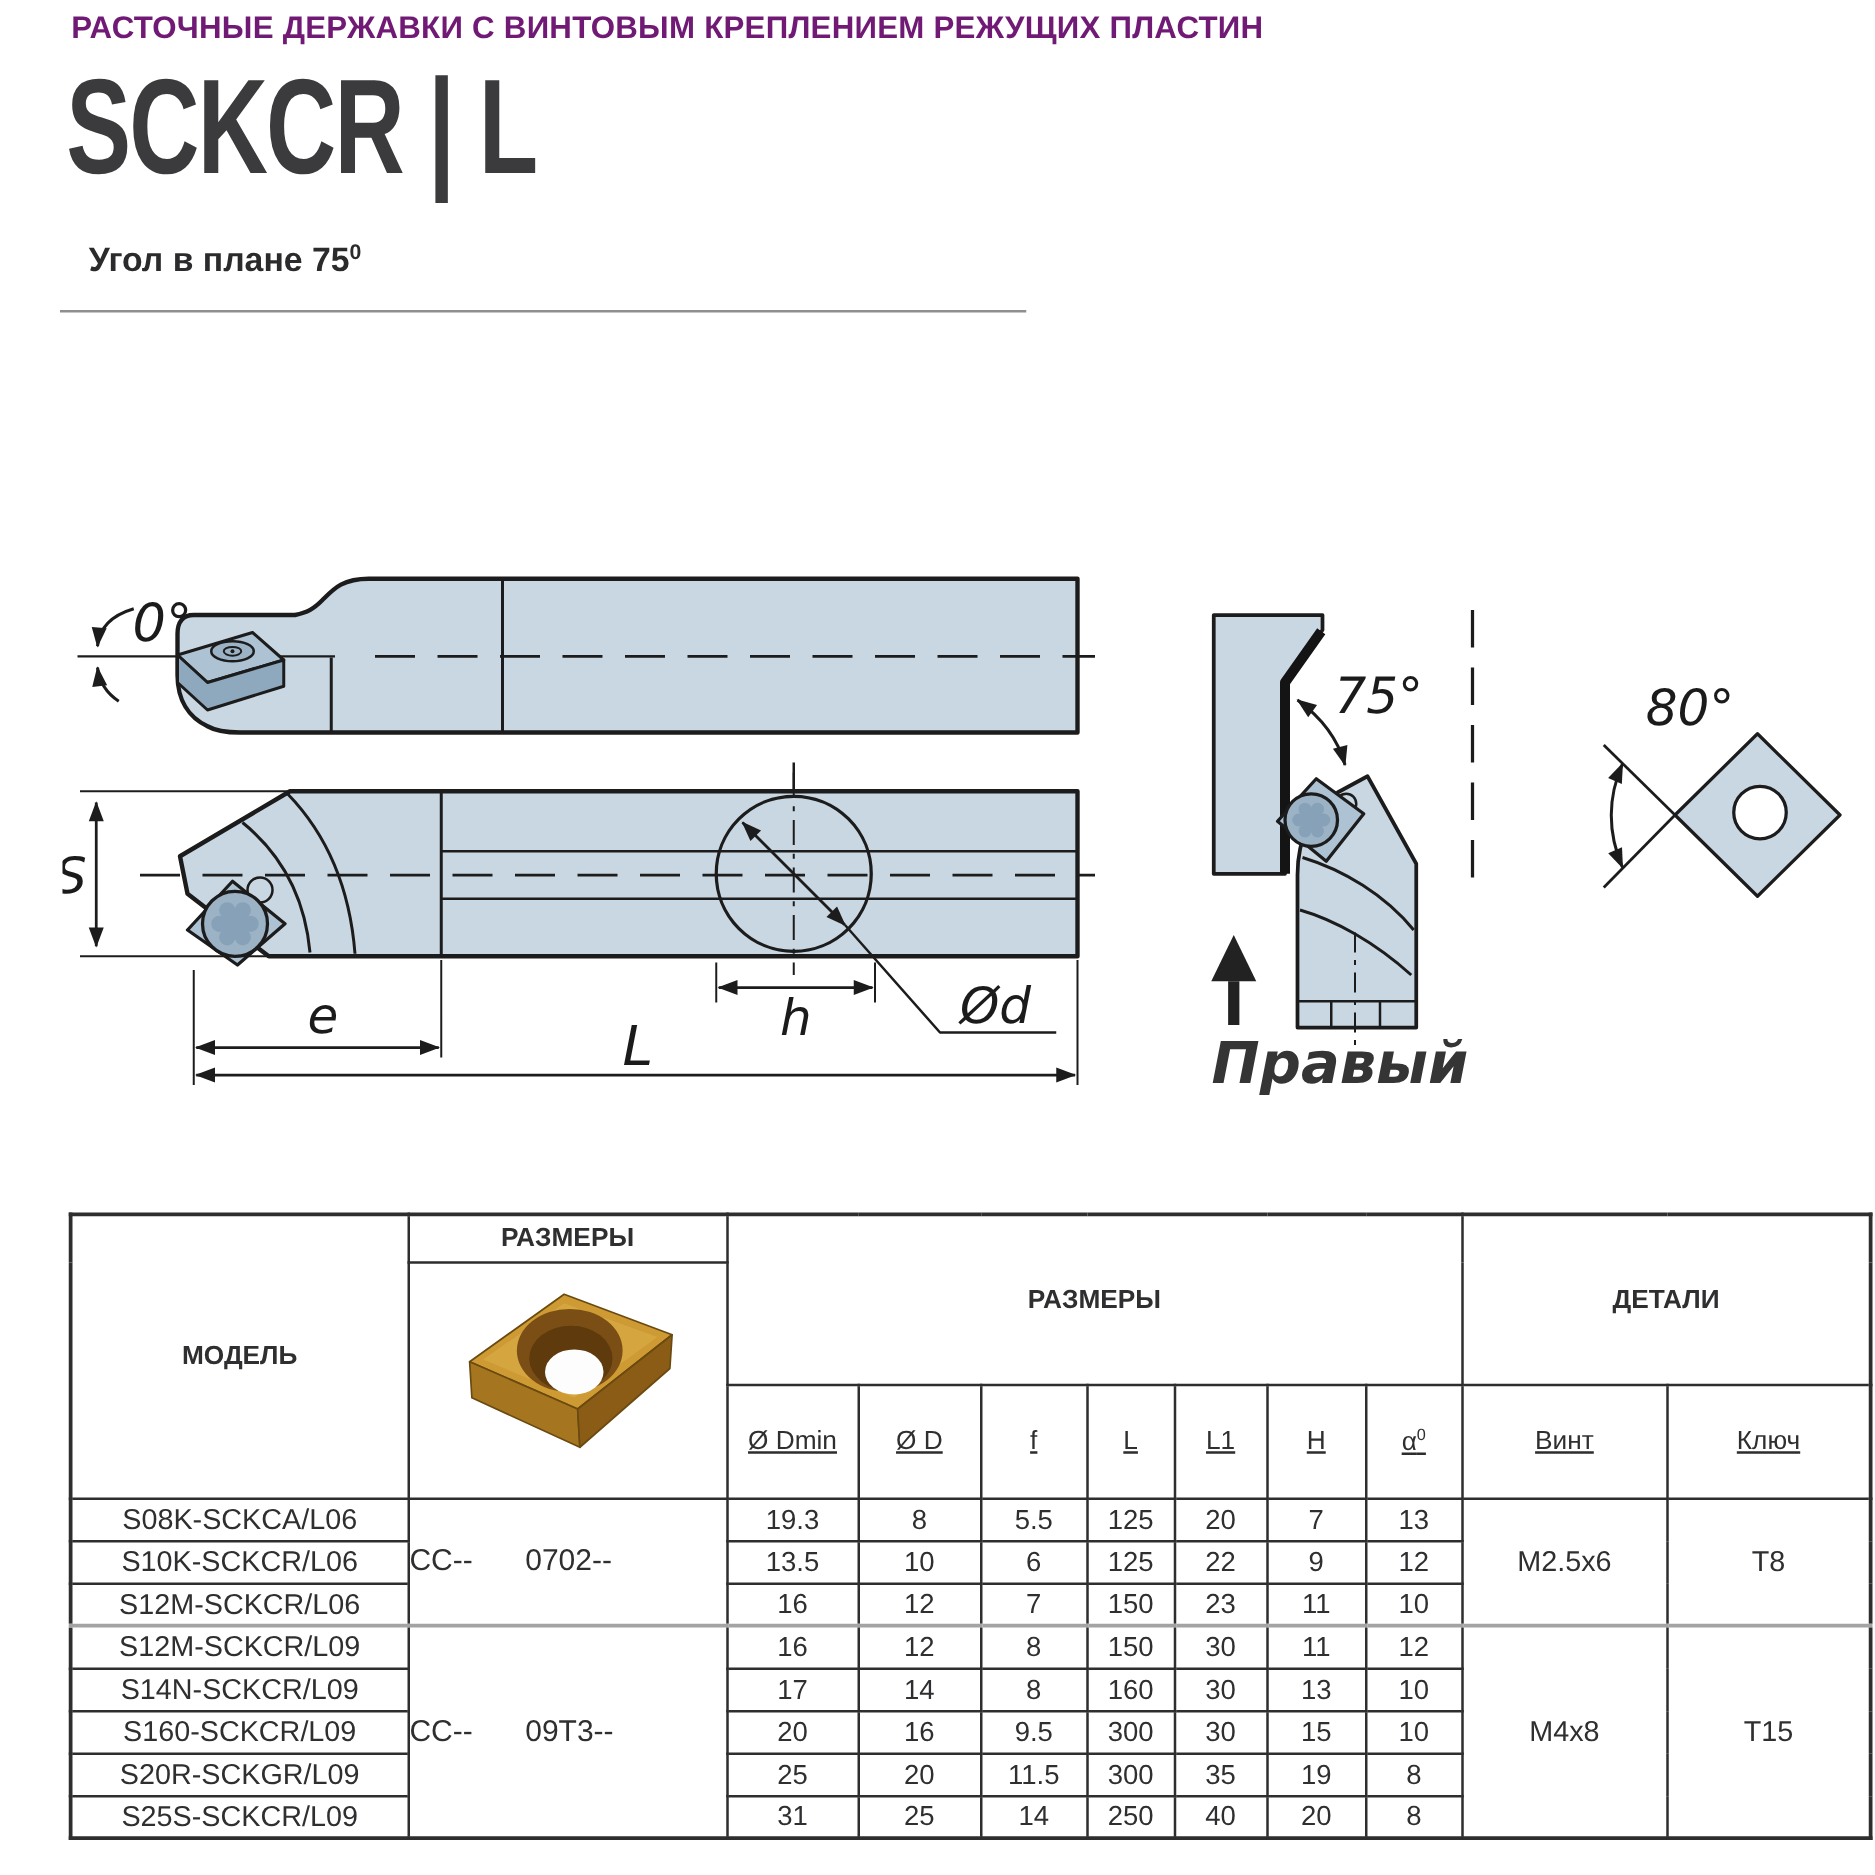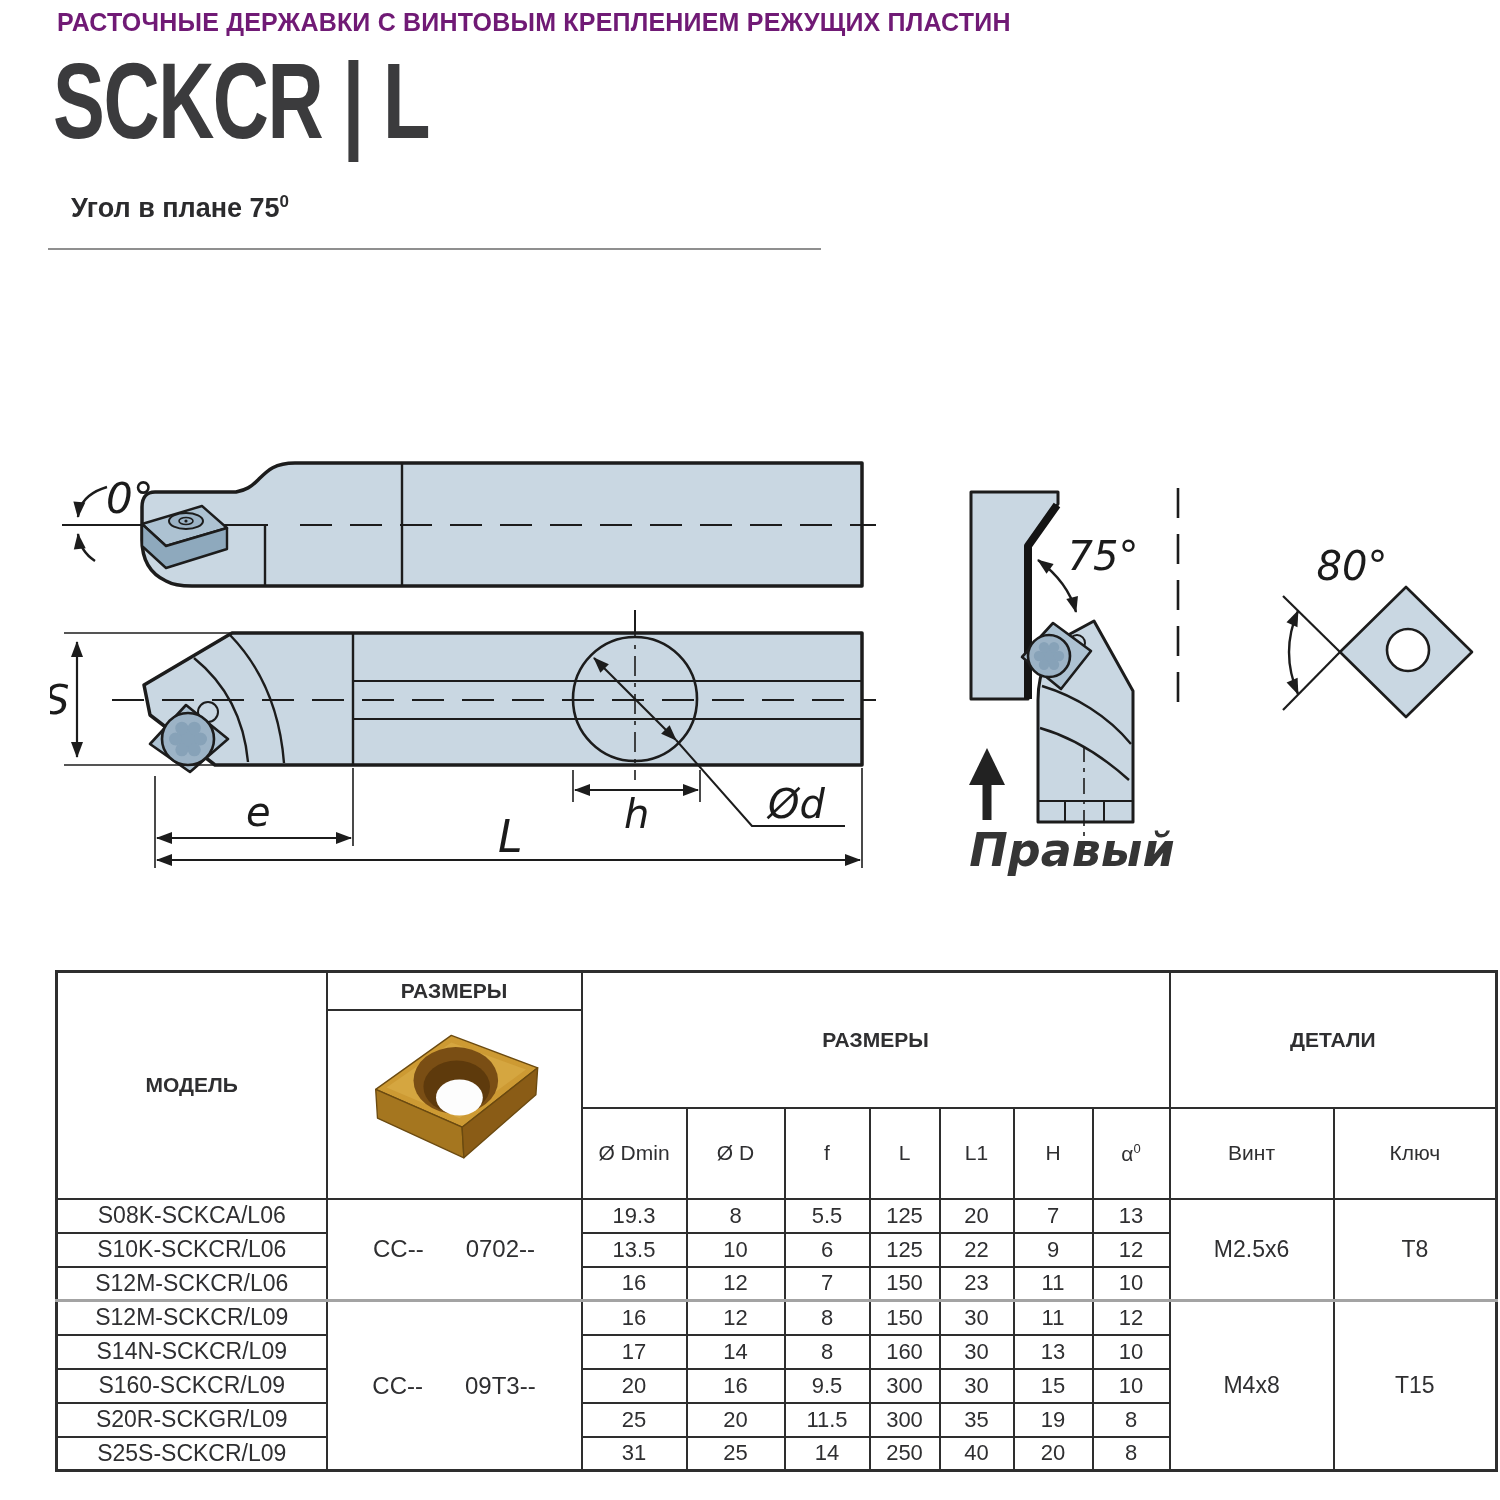--- a/index.html
+++ b/index.html
@@ -23,26 +23,26 @@
   table.spec{position:absolute;left:55px;top:970px;width:1440px;border-collapse:collapse;
              table-layout:fixed;background:#fff;}
   table.spec th,table.spec td{border:2px solid #2e2e2e;text-align:center;vertical-align:middle;
              padding:0;color:#2f2f31;overflow:hidden;}
   table.spec{border:3px solid #2e2e2e;}
   .t-head{font-size:21px;font-weight:700;}
   .t-sub{font-size:21px;font-weight:400;}
   .t-sub sup{font-size:13px;}
   tr.hrow1{height:38px;}
   tr.hrow2{height:98px;}
-  tr.hrow3{height:91px;}
+  tr.hrow3{height:91px;text-decoration:underline;}
   tbody tr{height:34px;}
   td.model{font-size:23px;}
   td.num{font-size:22px;}
   td.merged{font-size:23px;}
-  .code-wrap{display:flex;justify-content:center;gap:42px;font-size:24px;}
+  .code-wrap{display:flex;gap:42px;font-size:24px;}
   tr.group-start td{border-top:3px solid #a3a3a3;}
   .photo-cell{background:#fff;}
 </style>
 </head>
 <body>
 
 <div class="page">
 
   <div class="eyebrow">РАСТОЧНЫЕ ДЕРЖАВКИ С ВИНТОВЫМ КРЕПЛЕНИЕМ РЕЖУЩИХ ПЛАСТИН</div>
   <div class="big-title">SCKCR | L</div>

